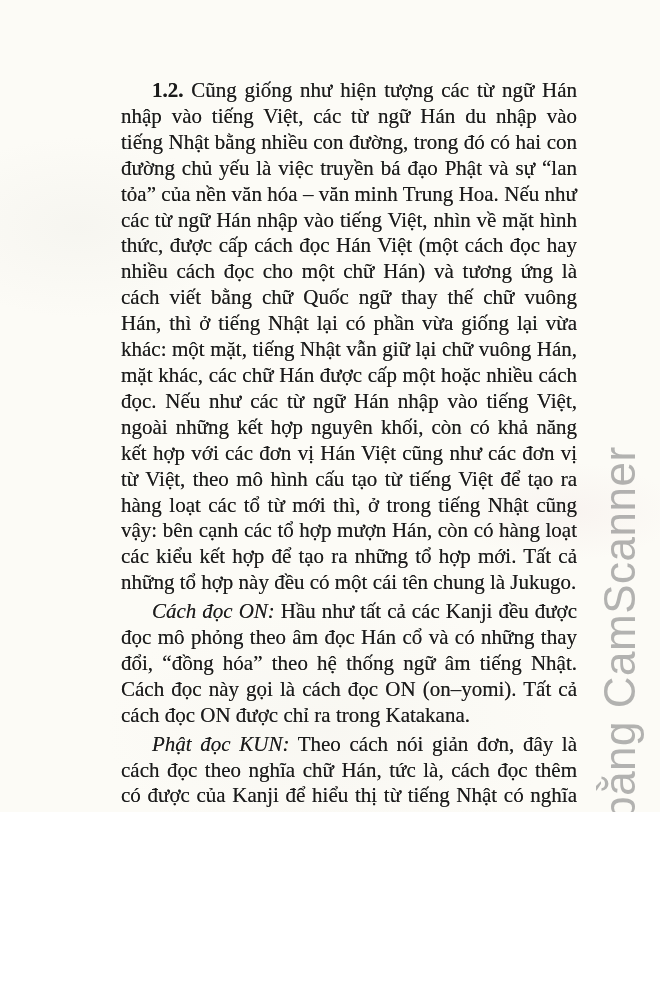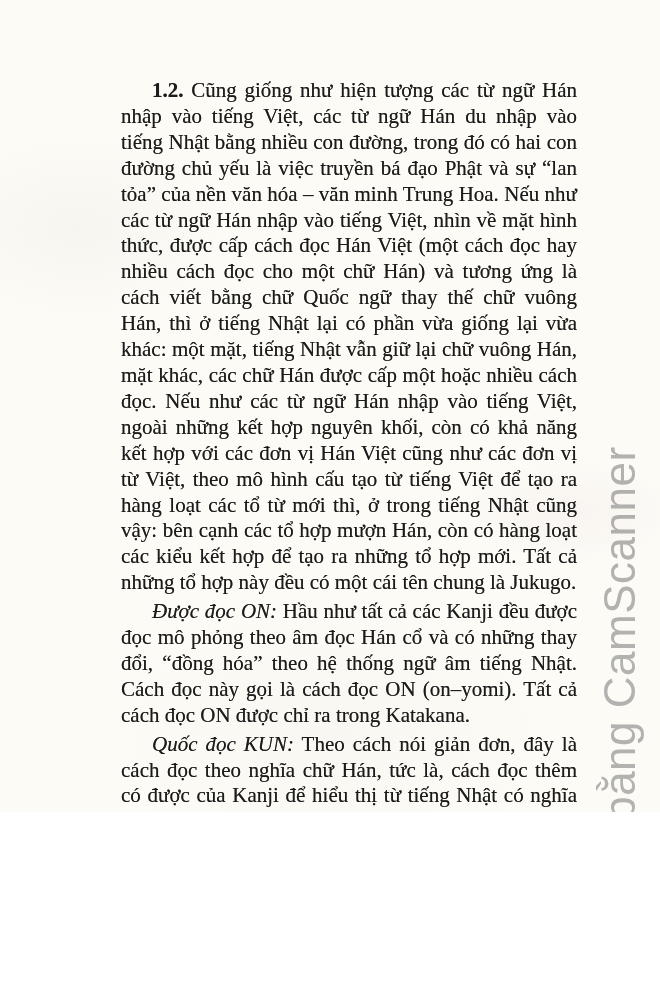--- a/index.html
+++ b/index.html
@@ -47,24 +47,24 @@
 </head>
 <body>
 
 <div class="page">
 
   <div class="text-block">
     <p>
       <span class="lead-bold">1.2.</span><span> Cũng giống như hiện tượng các từ ngữ Hán nhập vào tiếng Việt, các từ ngữ Hán du nhập vào tiếng Nhật bằng nhiều con đường, trong đó có hai con đường chủ yếu là việc truyền bá đạo Phật và sự “lan tỏa” của nền văn hóa – văn minh Trung Hoa. Nếu như các từ ngữ Hán nhập vào tiếng Việt, nhìn về mặt hình thức, được cấp cách đọc Hán Việt (một cách đọc hay nhiều cách đọc cho một chữ Hán) và tương ứng là cách viết bằng chữ Quốc ngữ thay thế chữ vuông Hán, thì ở tiếng Nhật lại có phần vừa giống lại vừa khác: một mặt, tiếng Nhật vẫn giữ lại chữ vuông Hán, mặt khác, các chữ Hán được cấp một hoặc nhiều cách đọc. Nếu như các từ ngữ Hán nhập vào tiếng Việt, ngoài những kết hợp nguyên khối, còn có khả năng kết hợp với các đơn vị Hán Việt cũng như các đơn vị từ Việt, theo mô hình cấu tạo từ tiếng Việt để tạo ra hàng loạt các tổ từ mới thì, ở trong tiếng Nhật cũng vậy: bên cạnh các tổ hợp mượn Hán, còn có hàng loạt các kiểu kết hợp để tạo ra những tổ hợp mới. Tất cả những tổ hợp này đều có một cái tên chung là Jukugo.</span>
     </p>
     <p>
-      <span class="lead-italic">Được đọc ON:</span><span> Hầu như tất cả các Kanji đều được đọc mô phỏng theo âm đọc Hán cổ và có những thay đổi, “đồng hóa” theo hệ thống ngữ âm tiếng Nhật. Cách đọc này gọi là cách đọc ON (on–yomi). Tất cả cách đọc ON được chỉ ra trong Katakana.</span>
+      <span class="lead-italic">Cách đọc ON:</span><span> Hầu như tất cả các Kanji đều được đọc mô phỏng theo âm đọc Hán cổ và có những thay đổi, “đồng hóa” theo hệ thống ngữ âm tiếng Nhật. Cách đọc này gọi là cách đọc ON (on–yomi). Tất cả cách đọc ON được chỉ ra trong Katakana.</span>
     </p>
     <p>
-      <span class="lead-italic">Quốc đọc KUN:</span><span> Theo cách nói giản đơn, đây là cách đọc theo nghĩa chữ Hán, tức là, cách đọc thêm có được của Kanji để hiểu thị từ tiếng Nhật có nghĩa tương ứng hoặc liên quan. Cách đọc này gọi là cách đọc KUN (kun-yomi). Tất cả KUN đều được chỉ ra trong Hiragana.</span>
+      <span class="lead-italic">Phật đọc KUN:</span><span> Theo cách nói giản đơn, đây là cách đọc theo nghĩa chữ Hán, tức là, cách đọc thêm có được của Kanji để hiểu thị từ tiếng Nhật có nghĩa tương ứng hoặc liên quan. Cách đọc này gọi là cách đọc KUN (kun-yomi). Tất cả KUN đều được chỉ ra trong Hiragana.</span>
     </p>
   </div>
 
   <div class="bleed-layer">
     <div class="bleed-line bleed-1">Có thể nói, Kanji, Katakana và Hiragana được dùng</div>
     <div class="bleed-line bleed-2">phối – kết hợp, phân bổ chức năng trong hệ thống chữ</div>
     <div class="bleed-line bleed-3">viết tiếng Nhật.</div>
   </div>
 
   <div class="watermark">Được quét bằng CamScanner</div>

